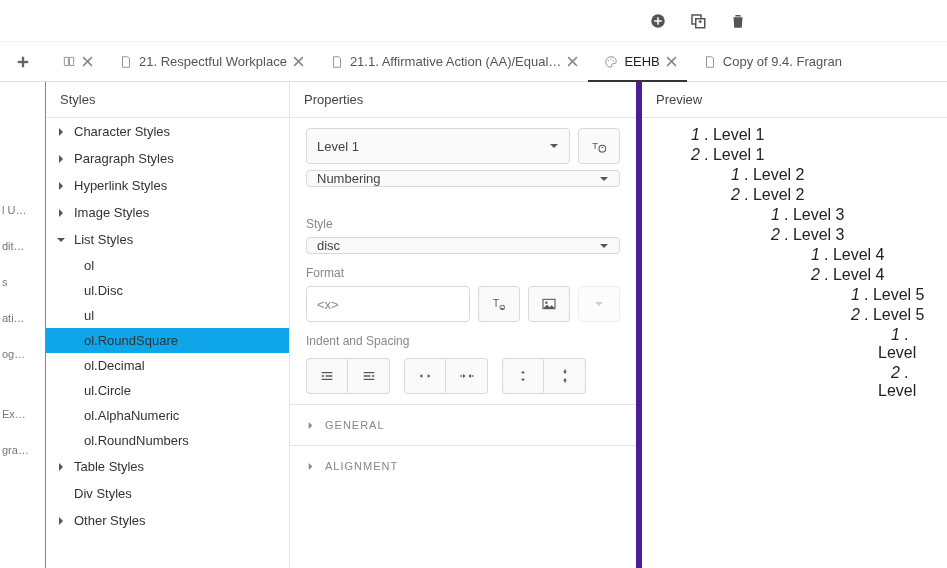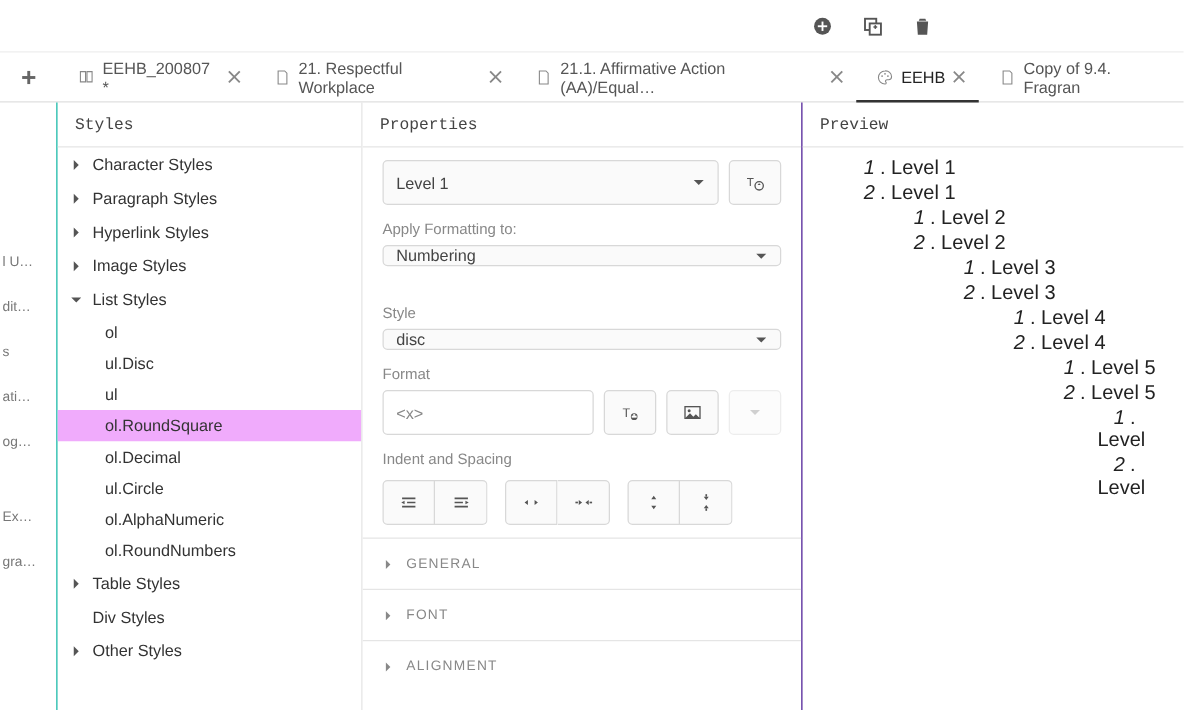--- a/index.html
+++ b/index.html
@@ -15,29 +15,29 @@
 .tab.selected::after { content: ""; position: absolute; left: 0; right: 0; bottom: -1px; height: 2px; background: #333; }
 .tab-icon { width: 14px; height: 14px; fill: #888; flex: 0 0 auto; }
 .tab .close { width: 11px; height: 11px; fill: #888; cursor: pointer; }
 
 .main { display: flex; height: calc(568px - 42px - 40px); }
 
 .leftgutter { width: 46px; border-right: 1px solid #14b8a6; display: flex; flex-direction: column; padding-top: 8px; font-size: 11px; color: #777; gap: 24px; align-items: flex-start; }
 .leftgutter div { margin-left: 2px; white-space: nowrap; overflow: hidden; }
 
 .panel { display: flex; flex-direction: column; }
-.panel-header { padding: 10px 14px; font-size: 13px; color: #444; border-bottom: 1px solid #e5e5e5; font-family: Liberation Mono, monospace; }
+.panel-header { padding: 10px 14px; font-size: 13px; color: #444; border-bottom: 1px solid #e5e5e5; }
 
 .styles-panel { width: 244px; border-right: 1px solid #e5e5e5; overflow-y: auto; }
 .tree-item { display: flex; align-items: center; padding: 6px 10px; cursor: pointer; font-size: 13px; color: #333; }
 .tree-item .chev { width: 10px; height: 10px; margin-right: 8px; fill: #555; }
 .tree-child { padding-left: 38px; padding-top: 5px; padding-bottom: 5px; cursor: pointer; font-size: 13px; color: #333; }
-.tree-child.selected { background: #f0abfc; }
-
-.props-panel { width: 352px; border-right: 1px solid #4c1d95; overflow-y: auto; padding-bottom: 10px; }
+.tree-child.selected { background: #0ea5e9; }
+
+.props-panel { width: 352px; border-right: 6px solid #4c1d95; overflow-y: auto; padding-bottom: 10px; }
 .props-body { padding: 10px 16px 0 16px; display: flex; flex-direction: column; gap: 6px; }
 .field-label { font-size: 12px; color: #888; margin-top: 6px; }
 .row { display: flex; gap: 8px; }
 .select { flex: 1; height: 36px; border: 1px solid #d8d8d8; background: #fafafa; border-radius: 4px; display: flex; align-items: center; justify-content: space-between; padding: 0 10px; cursor: pointer; font-size: 13px; color: #444; }
 .select .dd { width: 10px; height: 10px; fill: #555; }
 .iconbtn { width: 42px; height: 36px; border: 1px solid #d8d8d8; background: #fafafa; border-radius: 4px; display: flex; align-items: center; justify-content: center; cursor: pointer; }
 .iconbtn svg { width: 16px; height: 16px; fill: #555; }
 .iconbtn.disabled { opacity: .45; cursor: default; }
 .input { flex: 1; height: 36px; border: 1px solid #d8d8d8; background: #fff; border-radius: 4px; padding: 0 10px; font-size: 13px; color: #888; display: flex; align-items: center; }
 .btngroup { display: inline-flex; }
@@ -84,21 +84,20 @@
     <svg width="14" height="14" viewBox="0 0 24 24" fill="#666">
         <rect x="10" y="3" width="4" height="18"></rect>
         <rect x="3" y="10" width="18" height="4"></rect>
       </svg>
   </div>
   <div id="tabs-container" style="display:flex;flex:1;min-width:0">
       <div class="tab">
         <svg class="tab-icon" viewBox="0 0 24 24">
           <path d="M4 4h7v14H4zM13 4h7v14h-7z" fill="none" stroke="#888" stroke-width="1.5"></path>
         </svg>
-        <span>EEHB_200807  *</span>
         <svg class="close" viewBox="0 0 10 10">
           <path d="M1 1l8 8M9 1l-8 8" stroke="#888" stroke-width="1.4"></path>
         </svg>
       </div>
       <div class="tab">
         <svg class="tab-icon" viewBox="0 0 24 24">
           <path d="M6 3h9l3 3v15H6z" fill="none" stroke="#888" stroke-width="1.5"></path>
         </svg>
         <span>21. Respectful Workplace</span>
         <svg class="close" viewBox="0 0 10 10">
@@ -221,21 +220,20 @@
         </div>
         <div class="iconbtn">
           <svg viewBox="0 0 24 24">
               <text x="2" y="16" font-size="14" fill="#555">T</text>
               <circle cx="17" cy="16" r="5" fill="none" stroke="#555" stroke-width="1.6"></circle>
               <path d="M17 13l-2 2h4z" fill="#555"></path>
             </svg>
         </div>
       </div>
 
-      <div class="field-label">Apply Formatting to:</div>
       <div class="select">
         <span>Numbering</span>
         <svg class="dd" viewBox="0 0 10 10">
             <path d="M1 3l4 4 4-4z"></path>
           </svg>
       </div>
 
       <div style="height:12px"></div>
 
       <div class="field-label">Style</div>
@@ -319,26 +317,20 @@
             </div>
         </div>
       </div>
     </div>
 
     <div class="section-collapsed">
       <svg class="chev" viewBox="0 0 10 10">
           <path d="M3 1l4 4-4 4z"></path>
         </svg>
       <span>GENERAL</span>
-    </div>
-    <div class="section-collapsed">
-      <svg class="chev" viewBox="0 0 10 10">
-          <path d="M3 1l4 4-4 4z"></path>
-        </svg>
-      <span>FONT</span>
     </div>
     <div class="section-collapsed">
       <svg class="chev" viewBox="0 0 10 10">
           <path d="M3 1l4 4-4 4z"></path>
         </svg>
       <span>ALIGNMENT</span>
     </div>
   </div>
 
   <div class="panel preview-panel">

